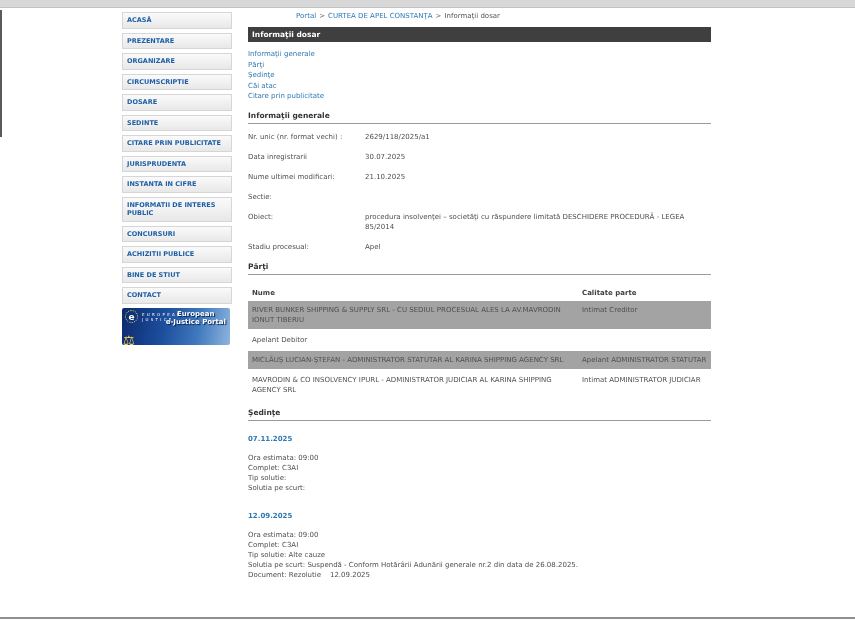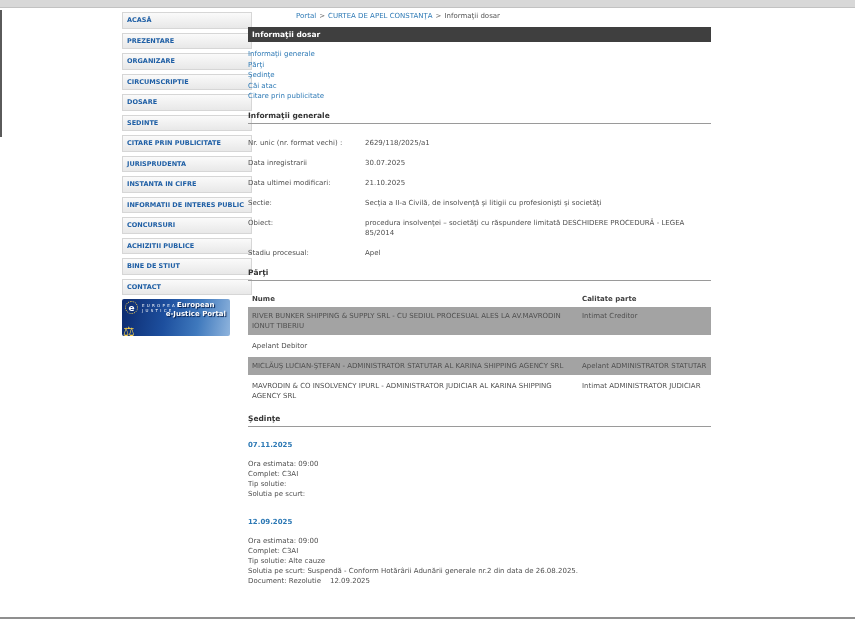--- a/index.html
+++ b/index.html
@@ -8,21 +8,21 @@
     position:relative; width:855px; height:621px; background:#ffffff;
     font-family:"DejaVu Sans", sans-serif; font-size:7px; color:#4f4f4f;
     overflow:hidden;
   }
   .topbar { position:absolute; left:0; top:0; width:855px; height:8px;
     background:#d8d8d8; border-bottom:1px solid #c2c2c2; }
   .left-edge { position:absolute; left:0; top:10px; width:2px; height:127px; background:#5a5a5a; }
   .bottom-rule { position:absolute; left:0; top:617px; width:855px; height:2px; background:#8f8f8f; }
 
   
-  .sidebar { position:absolute; left:122px; top:12px; width:130px; }
+  .sidebar { position:absolute; left:122px; top:12px; width:110px; }
   .side-item {
     display:block; background:linear-gradient(#fafafa,#e8e8e8);
     border:1px solid #d6d6d6; color:#1f5fa5; font-weight:bold;
     font-size:6.5px; line-height:8.5px; padding:3px 4px; margin-bottom:4px;
     cursor:pointer; white-space:nowrap; overflow:hidden;
   }
   .side-item.wrap { white-space:normal; }
 
   .banner {
     position:relative; width:108px; height:37px; margin-top:2px; border-radius:2px;
@@ -46,21 +46,21 @@
   .crumb-current { color:#555555; }
 
   .title-bar { background:#3f3f3f; color:#ffffff; font-weight:bold; font-size:7.5px;
     height:15px; line-height:15px; padding-left:4px; margin-bottom:7px; }
 
   .doss-nav .doss-link { color:#2d79b5; font-size:7px; line-height:10.5px; cursor:pointer; }
 
   .section-heading { font-size:7.5px; font-weight:bold; color:#333333; margin-top:9px; margin-bottom:3px; }
   .section-rule { border:none; border-top:1px solid #9a9a9a; margin:0; }
 
-  .info-table { margin-top:14px; }
+  .info-table { margin-top:8px; }
   .info-row { display:flex; margin-bottom:10px; }
   .info-label { width:117px; flex:none; line-height:10px; }
   .info-value { flex:1; line-height:10px; }
 
   .ptable { margin-top:10px; }
   .phead { display:flex; font-weight:bold; color:#3f3f3f; padding:4px 4px; }
   .prow { display:flex; padding:4px 4px; line-height:10px; margin-bottom:2px; }
   .prow.alt { background:#a3a3a3; }
   .pname { width:330px; flex:none; padding-right:0; }
   .prole { flex:1; }
@@ -130,26 +130,25 @@
     <div class="info-table">
       <div class="info-row">
         <div class="info-label">Nr. unic (nr. format vechi) :</div>
         <div class="info-value">2629/118/2025/a1</div>
       </div>
       <div class="info-row">
         <div class="info-label">Data inregistrarii</div>
         <div class="info-value">30.07.2025</div>
       </div>
       <div class="info-row">
-        <div class="info-label">Data ultimei modificari:</div>
+        <div class="info-label">Nume ultimei modificari:</div>
         <div class="info-value">21.10.2025</div>
       </div>
       <div class="info-row">
         <div class="info-label">Sectie:</div>
-        <div class="info-value">Secţia a II-a Civilă, de insolvenţă şi litigii cu profesionişti şi societăţi</div>
       </div>
       <div class="info-row">
         <div class="info-label">Obiect:</div>
         <div class="info-value">procedura insolvenţei – societăţi cu răspundere limitată DESCHIDERE PROCEDURĂ - LEGEA 85/2014</div>
       </div>
       <div class="info-row">
         <div class="info-label">Stadiu procesual:</div>
         <div class="info-value">Apel</div>
       </div>
     </div>

